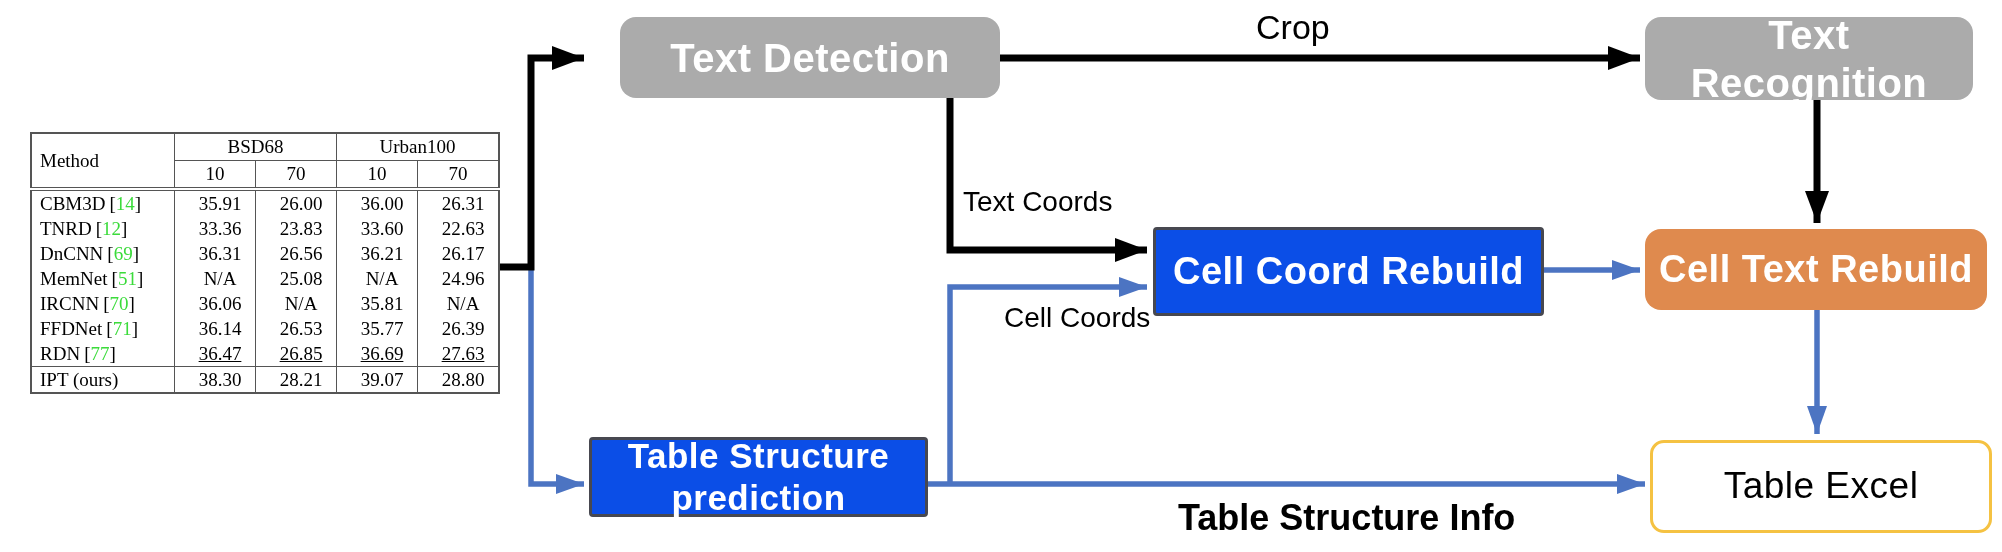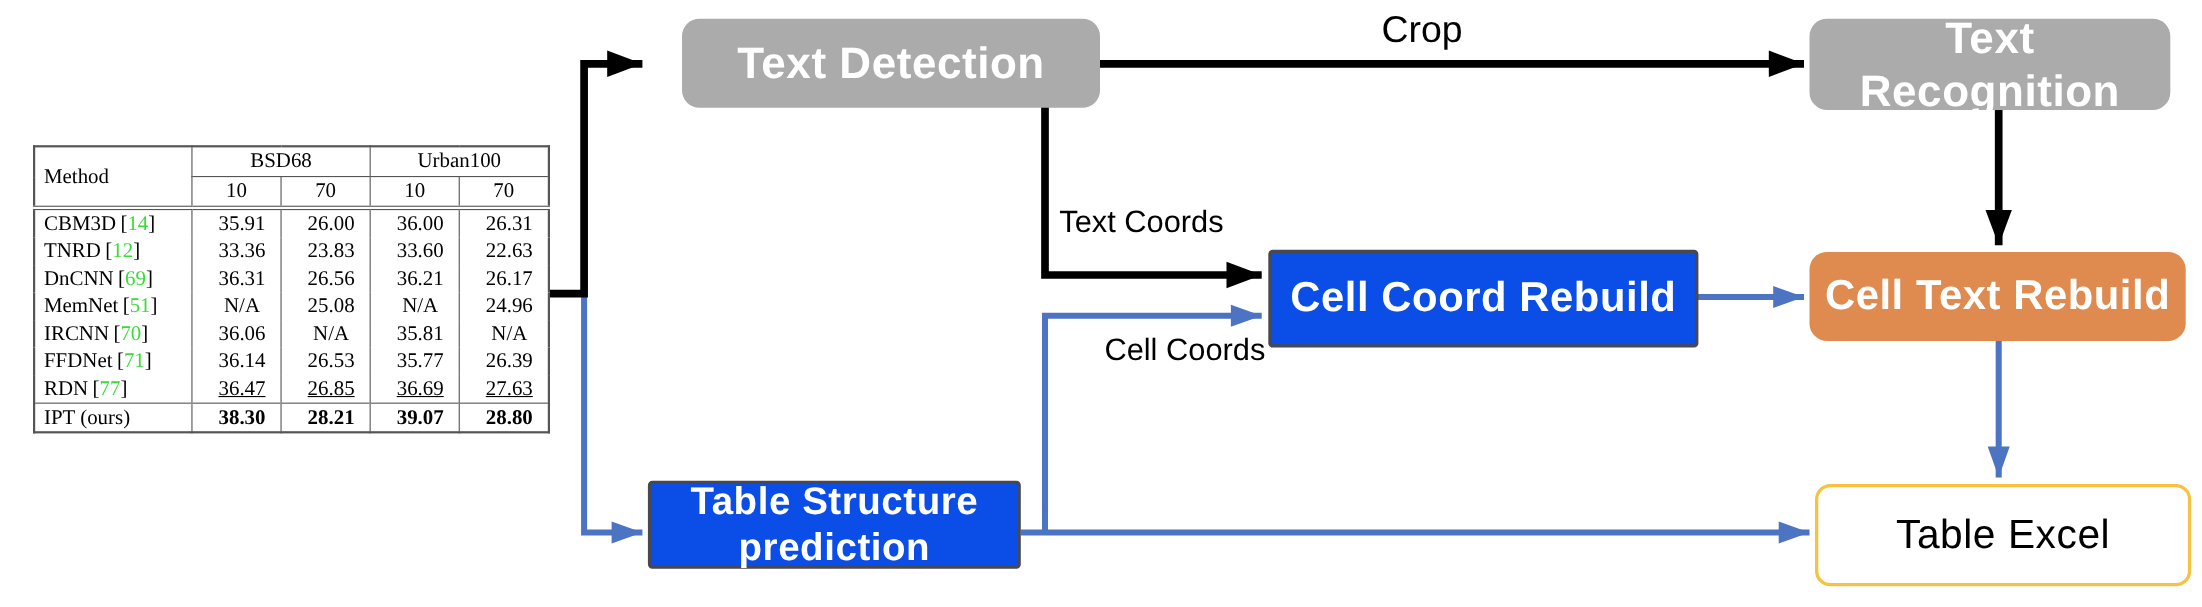--- a/index.html
+++ b/index.html
@@ -37,21 +37,21 @@
     border:2px solid #555;
   }
   .bench th,.bench td{padding:0 6px;text-align:center;font-weight:normal;}
   .bench th{height:26px;border-left:1.5px solid #555;border-right:1.5px solid #555;}
   .bench td{height:25px;border-left:1.5px solid #555;border-right:1.5px solid #555;padding-left:16px;}
   .bench .method{min-width:128px;text-align:left;padding-left:8px;}
   .bench .val{min-width:58px;}
   .bench thead th.grp{border-bottom:1.5px solid #555;margin-top:16px;}
   .bench thead th.hb{border-bottom:4px double #555;}
   .bench tr.row-b td{border-top:1.8px solid #555;}
-  .bench tr.row-b td.val{font-weight:bold;margin-top:48px;}
+  .bench tr.row-b td.val{font-weight:normal;margin-top:48px;}
   .bench tr.row-u td.val{text-decoration:underline;margin-top:40px;}
   .bench .ref{margin-left:4px;}
   .bench .green{color:var(--ref-green,#3bdb3b);}
 </style>
 </head>
 <body>
 
 <div class="canvas">
 
   <svg class="wires" viewBox="0 0 2002 552">
@@ -152,14 +152,15 @@
   <div id="text-detection" class="node node-gray">Text Detection</div>
   <div id="text-recognition" class="node node-gray">Text Recognition</div>
   <div id="cell-coord-rebuild" class="node node-blue">Cell Coord Rebuild</div>
   <div id="cell-text-rebuild" class="node node-orange">Cell Text Rebuild</div>
   <div id="table-structure-prediction" class="node node-blue">Table Structure prediction</div>
   <div id="table-excel" class="node node-excel">Table Excel</div>
 
   <div id="lbl-crop" class="edge-label">Crop</div>
   <div id="lbl-text-coords" class="edge-label">Text Coords</div>
   <div id="lbl-cell-coords" class="edge-label">Cell Coords</div>
+  <div id="lbl-tsi" class="edge-label">Table Structure Info</div>
 
 </div>
 
 </body></html>

